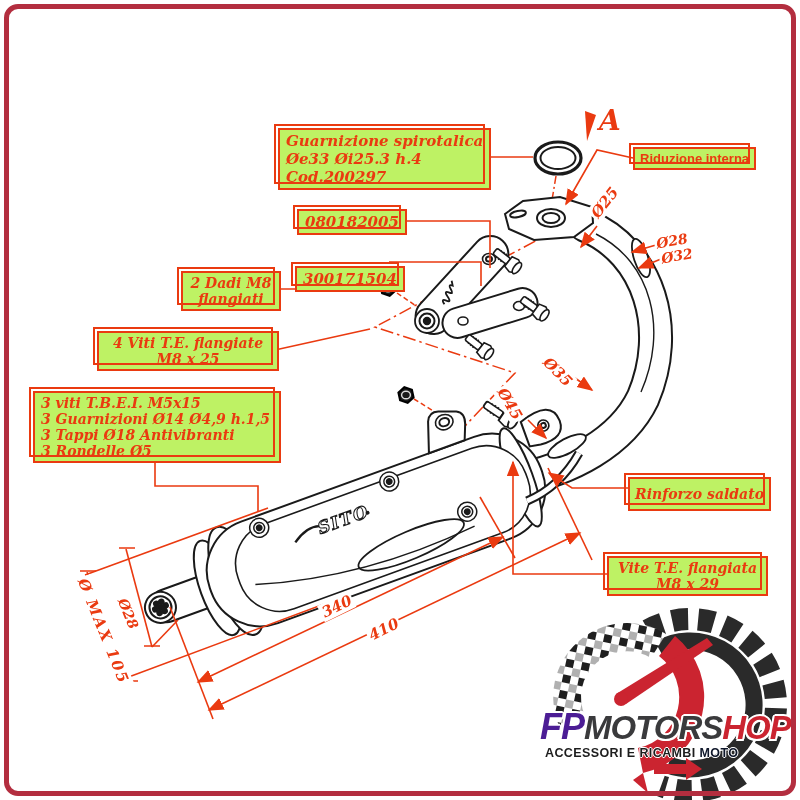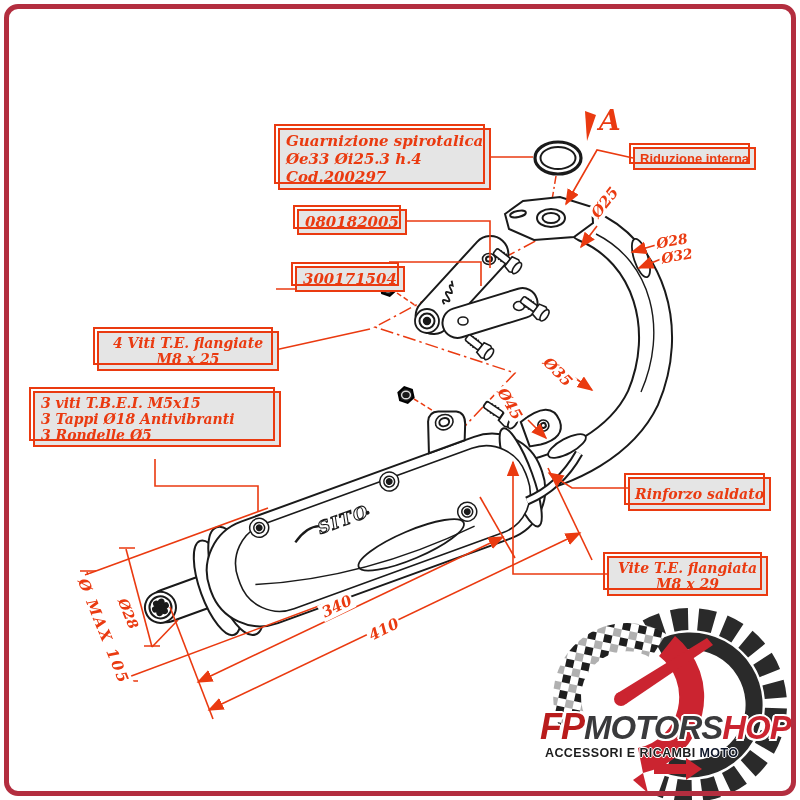--- a/index.html
+++ b/index.html
@@ -1,32 +1,32 @@
 <!DOCTYPE html>
 <html><head>
 <meta charset="utf-8">
 <style>
   html,body{margin:0;padding:0;background:#fff;width:800px;height:800px;overflow:hidden;}
   #stage{position:relative;width:800px;height:800px;background:#fff;font-family:"DejaVu Serif",serif;}
   #frame{position:absolute;left:4px;top:4px;right:4px;bottom:4px;border:5px solid #b32e3f;border-radius:14px;pointer-events:none;z-index:50;}
   svg{position:absolute;left:0;top:0;}
-  .co{position:absolute;border:2px solid #ea3a10;color:#ea3a10;background:#e5e5e5;
+  .co{position:absolute;border:2px solid #ea3a10;color:#ea3a10;background:#bef264;
       font:italic bold 14px "DejaVu Serif",serif;line-height:16px;padding:2px 6px;white-space:nowrap;z-index:20;}
   .co::before{content:"";position:absolute;left:-6px;top:-6px;right:4px;bottom:4px;border:2px solid #ea3a10;pointer-events:none;}
   .co .ln{display:block;}
   .center{text-align:center;}
   .sans{font:bold 13px "Liberation Sans",sans-serif;font-style:normal;}
   .big{font-size:15px;line-height:18px;}
   .dim{position:absolute;color:#ea3a10;font:italic bold 15px "DejaVu Serif",serif;
        white-space:nowrap;transform-origin:0 0;background:#fff;padding:0 2px;z-index:15;}
   #marker-a{position:absolute;left:599px;top:104px;color:#ea3a10;font:italic bold 28px "DejaVu Serif",serif;z-index:15;}
   #brand{position:absolute;left:540px;top:706px;z-index:30;font:italic 900 33px "Liberation Sans",sans-serif;
          letter-spacing:-1px;white-space:nowrap;
          text-shadow:2px 0 0 #fff,-2px 0 0 #fff,0 2px 0 #fff,0 -2px 0 #fff,1.5px 1.5px 0 #fff,-1.5px -1.5px 0 #fff,1.5px -1.5px 0 #fff,-1.5px 1.5px 0 #fff;}
-  #brand .fp{color:#b91c1c;font-size:36px;}
+  #brand .fp{color:#4c1d95;font-size:36px;}
   #brand .mid{color:#3a3a3c;}
   #brand .hop{color:#cb2430;}
   #tagline{position:absolute;left:545px;top:746px;z-index:30;font:bold 12.5px "Liberation Sans",sans-serif;
            color:#1d1d1d;letter-spacing:.4px;white-space:nowrap;
            text-shadow:1px 0 0 #fff,-1px 0 0 #fff,0 1px 0 #fff,0 -1px 0 #fff;}
   #tagline .moto{color:#0f172a;}
 </style>
 </head>
 <body>
 
@@ -220,28 +220,33 @@
 </div>
 
 <div class="co big" style="left:297px;top:209px;">
   <span>080182005</span>
 </div>
 
 <div class="co big" style="left:295px;top:266px;">
   <span>300171504</span>
 </div>
 
+<div class="co center" style="left:181px;top:271px;width:84px;">
+  <span class="ln">2 Dadi M8</span>
+  <span class="ln">flangiati</span>
+</div>
 
 <div class="co center" style="left:97px;top:331px;width:166px;">
   <span class="ln">4 Viti T.E. flangiate</span>
   <span class="ln">M8 x 25</span>
 </div>
 
 <div class="co" style="left:33px;top:391px;width:232px;">
   <span class="ln">3 viti T.B.E.I. M5x15</span>
+  <span class="ln">3 Guarnizioni Ø14 Ø4,9 h.1,5</span>
   <span class="ln">3 Tappi Ø18 Antivibranti</span>
   <span class="ln">3 Rondelle Ø5</span>
 </div>
 
 <div class="co" style="left:628px;top:477px;padding:7px 5px;">
   <span>Rinforzo saldato</span>
 </div>
 
 <div class="co center" style="left:607px;top:556px;width:145px;">
   <span class="ln">Vite T.E. flangiata</span>

